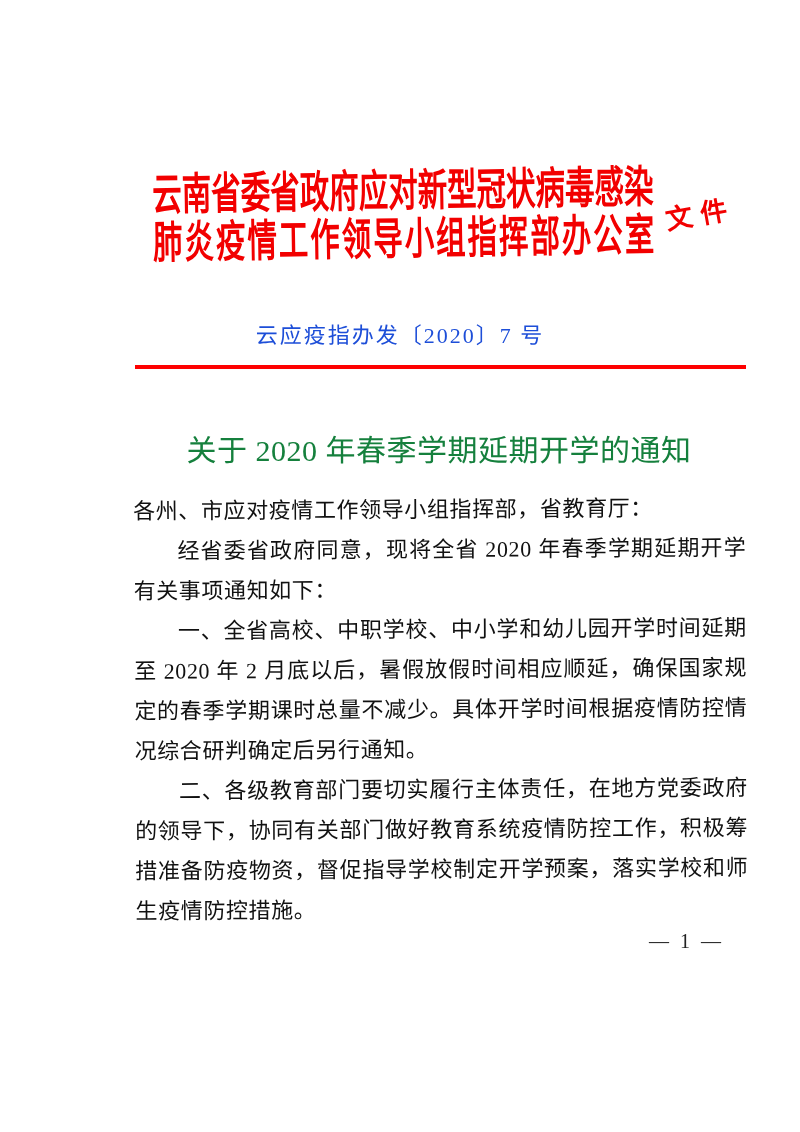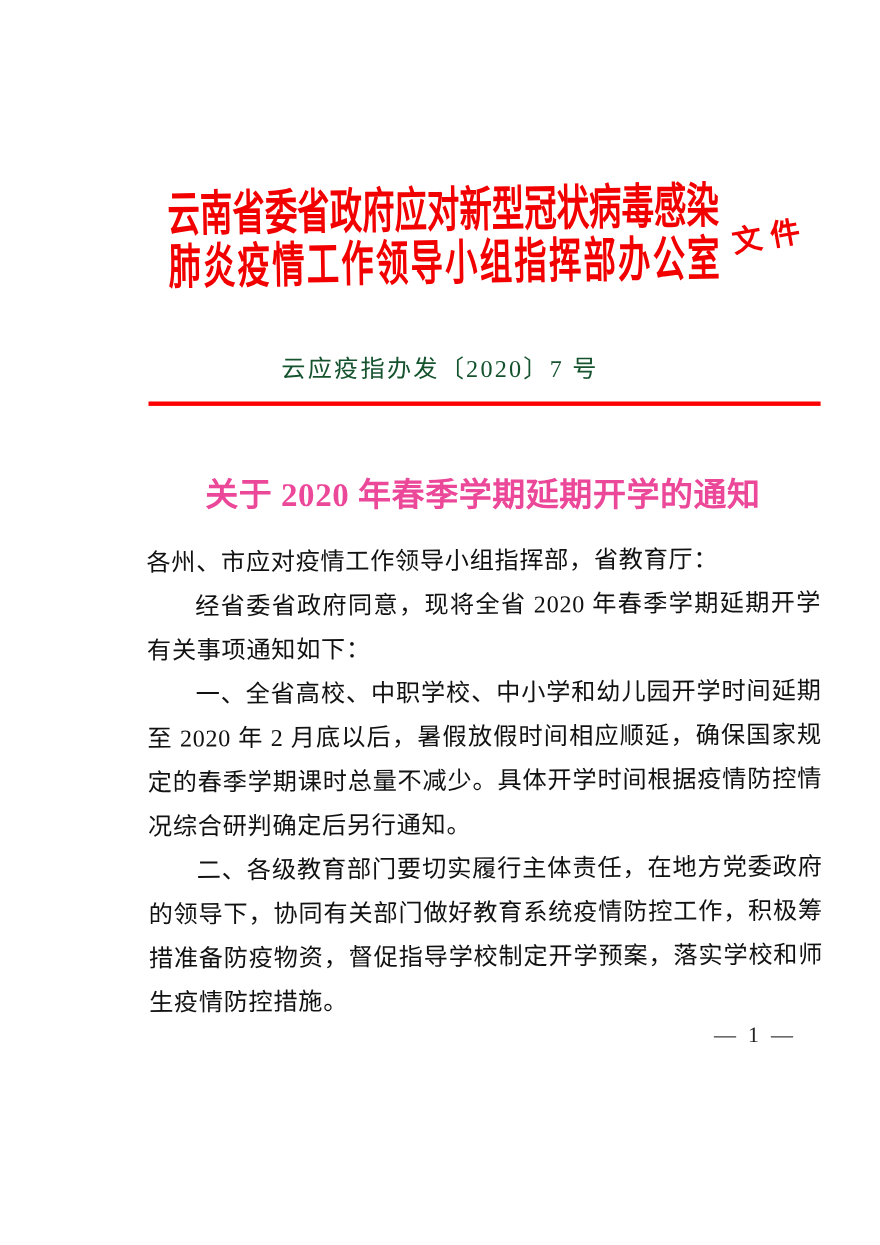--- a/index.html
+++ b/index.html
@@ -46,36 +46,36 @@
     letter-spacing:8px;
     transform:rotate(-10deg);
     transform-origin:left center;
     white-space:nowrap;
   }
   .doc-number{
     position:absolute;left:0;top:322px;width:720px;
     text-align:center;
     font-size:22px;line-height:28px;
     letter-spacing:2px;
-    color:#14532d;
+    color:#1d4ed8;
   }
   .red-divider{
     position:absolute;left:95px;top:365px;
     width:611px;height:4px;
     background:var(--divider);
   }
 
   
   .notice-title{
     position:absolute;left:93px;top:430px;width:612px;
     margin:0;
     text-align:center;
     font-size:30px;line-height:42px;
-    font-weight:bold;
-    color:#ec4899;
+    font-weight:normal;
+    color:#15803d;
     letter-spacing:0.5px;
   }
   .body-text{
     position:absolute;left:93px;top:490px;width:613px;
     transform:rotate(-0.35deg);
     transform-origin:center top;
     font-size:22px;line-height:40px;
     letter-spacing:0.6px;
     text-align:justify;
     color:#111;

